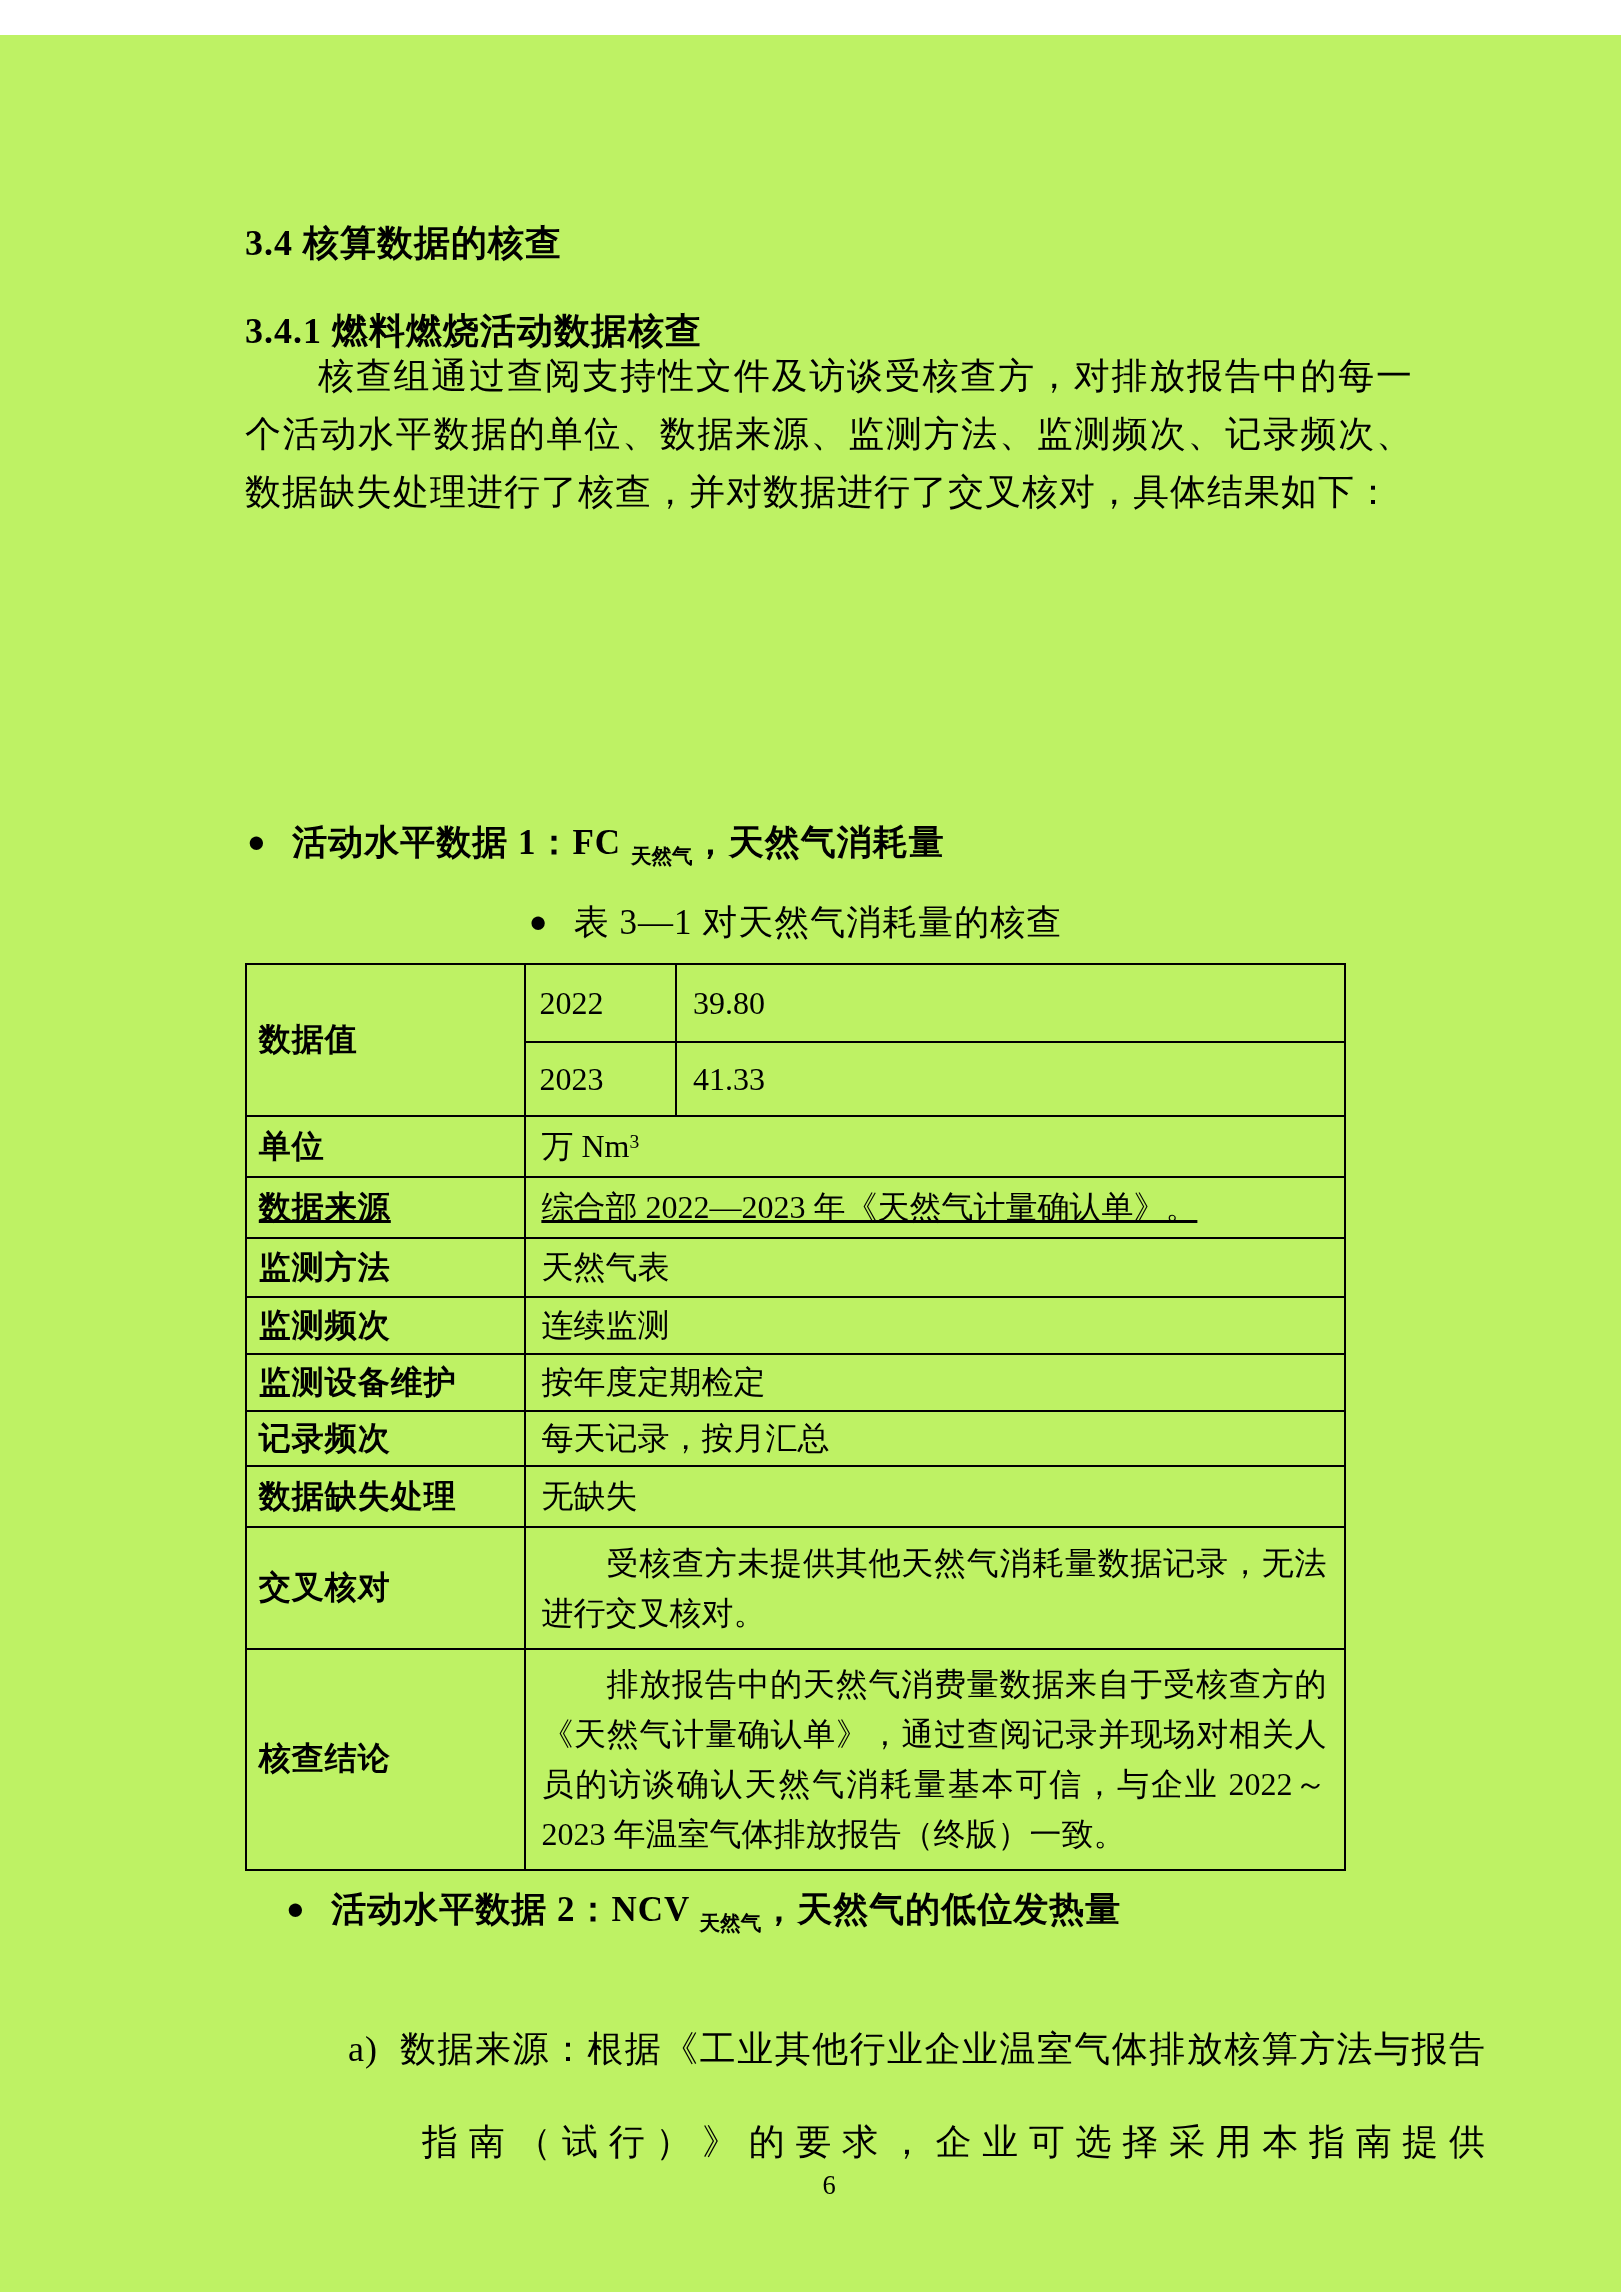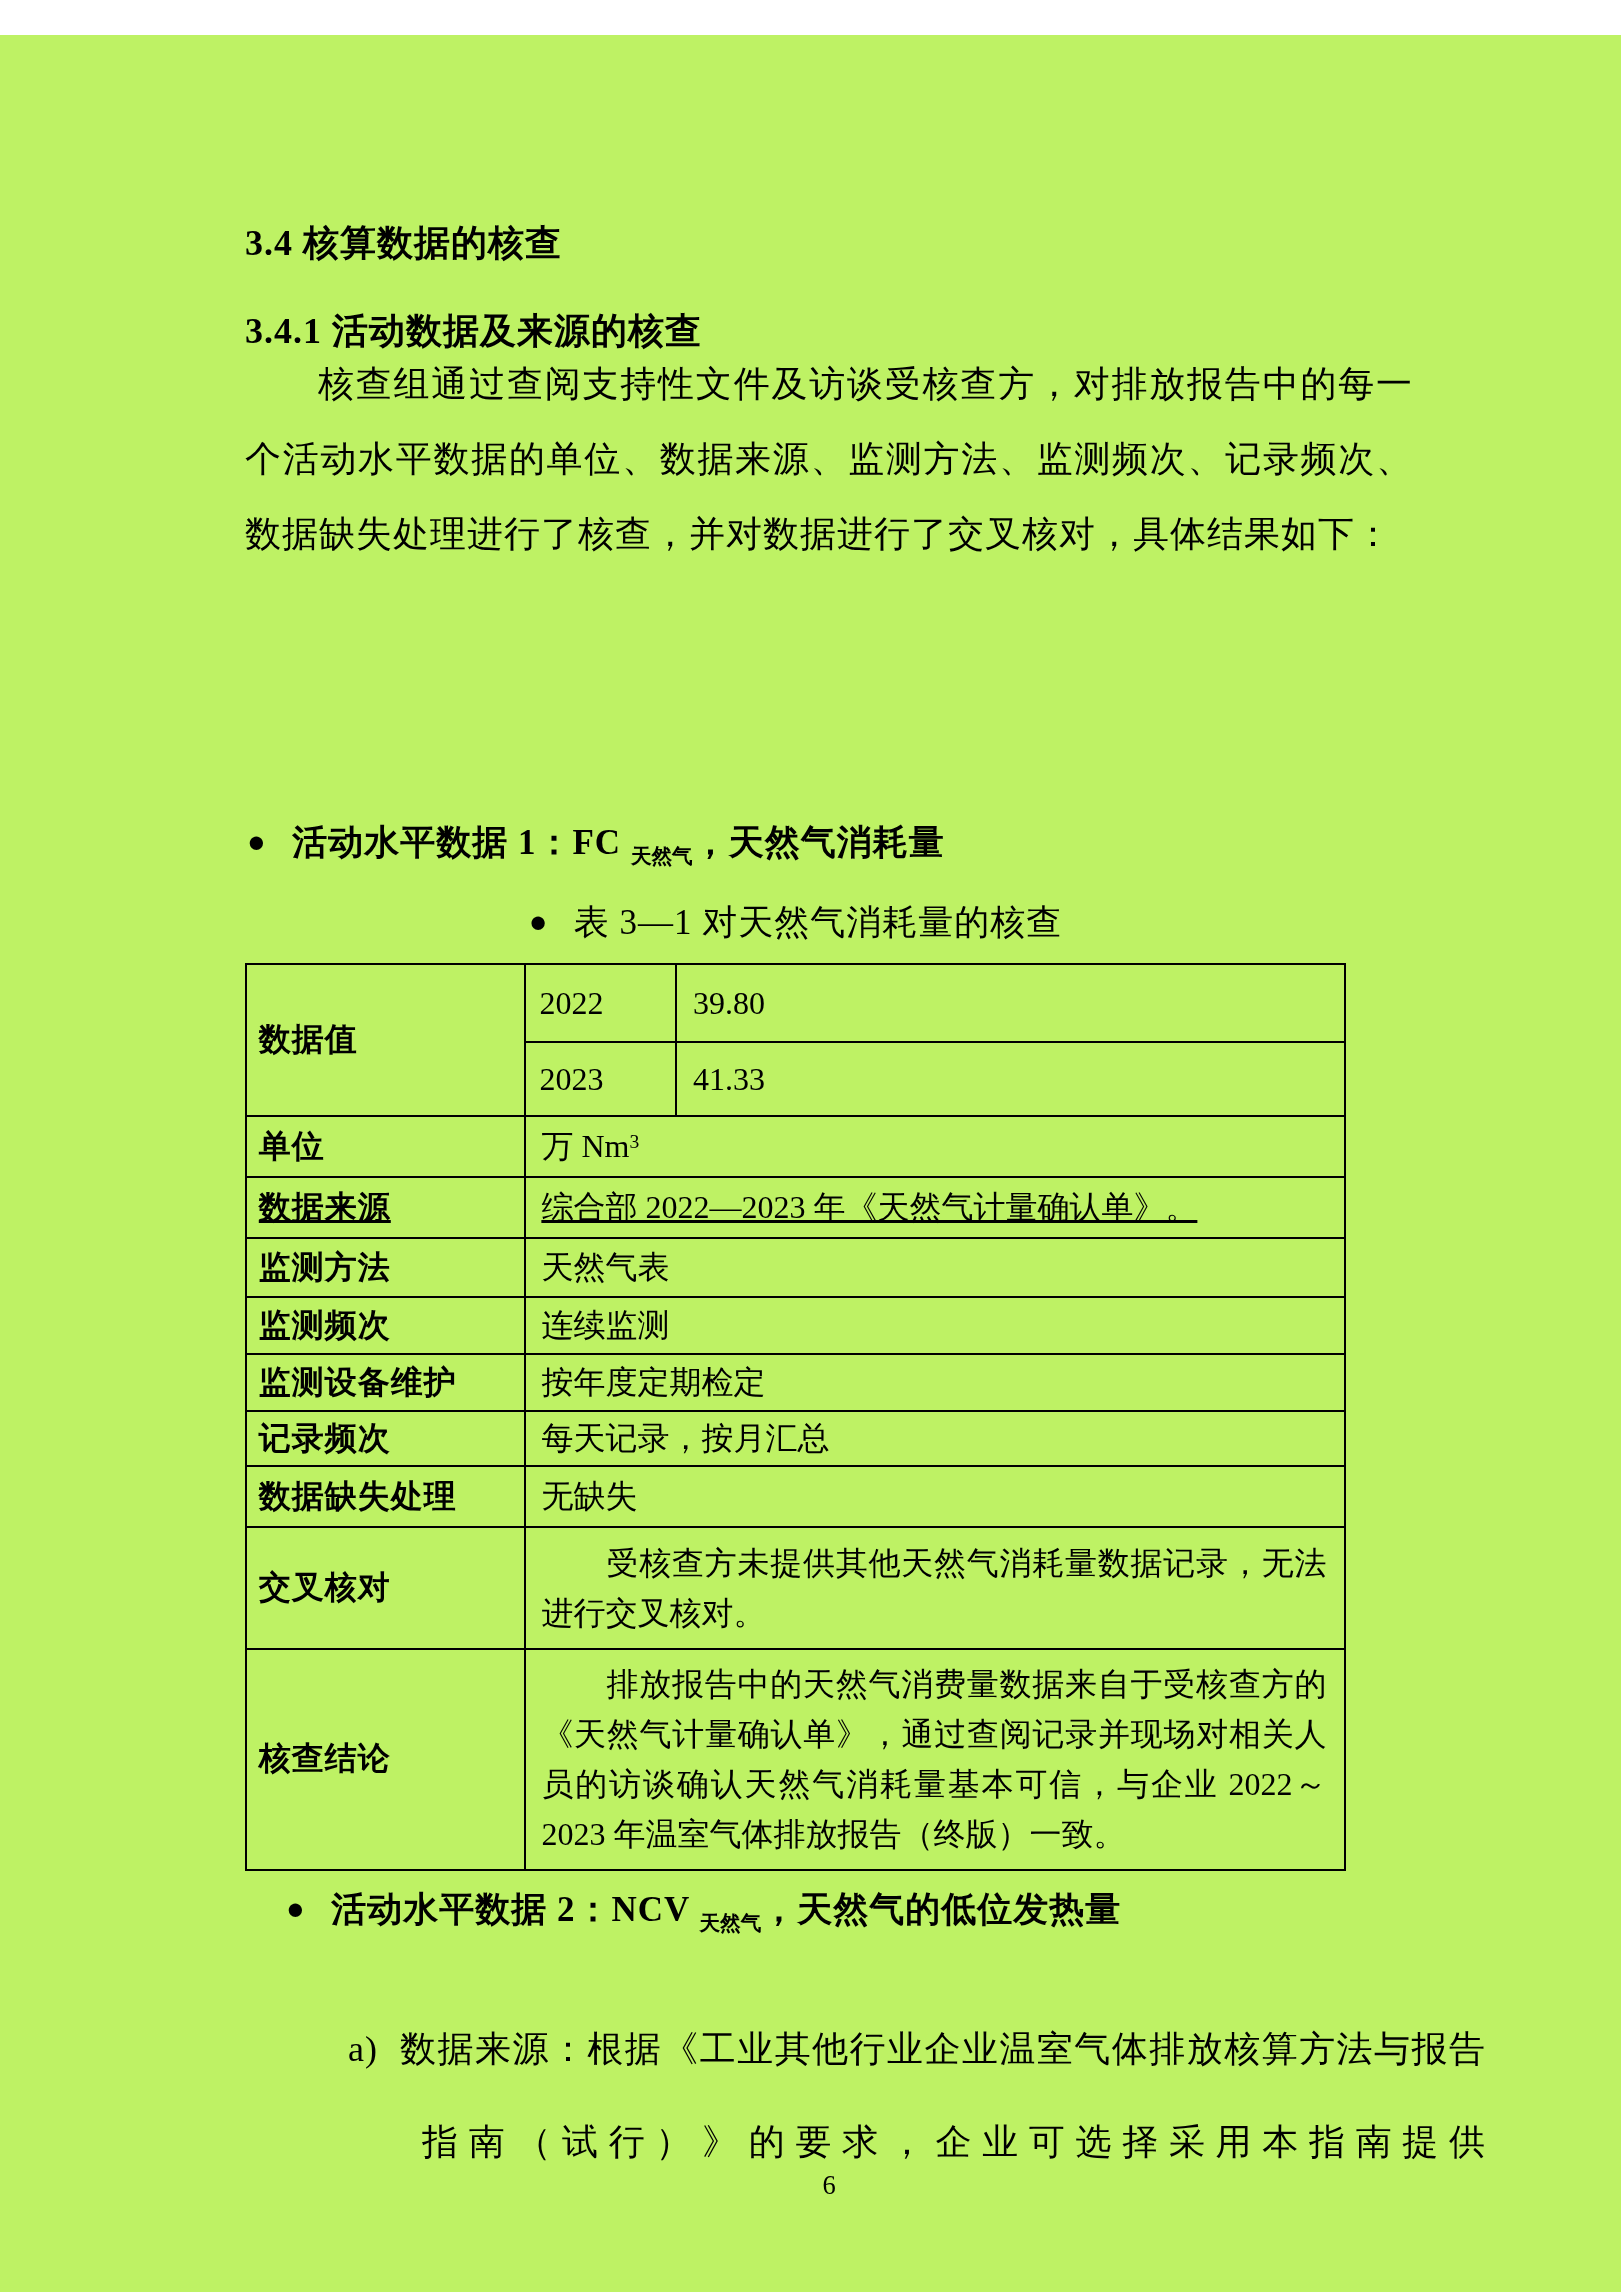--- a/index.html
+++ b/index.html
@@ -10,21 +10,21 @@
     color:#000;
     font-family:"Liberation Serif","DejaVu Serif",serif;
     overflow:hidden;
     margin-top:35px;
   }
   .abs { position:absolute; }
   .h1 { left:245px; top:184px; font-size:36px; font-weight:bold; letter-spacing:1px; }
   .h2 { left:245px; top:272px; font-size:36px; font-weight:bold; letter-spacing:1px; }
   .intro {
     left:245px; top:312px; width:1168px;
-    font-size:36px; line-height:75px;
+    font-size:36px; line-height:58px;
     text-indent:73px; text-align:justify;
     letter-spacing:1px;
   }
   .h3 { left:245px; top:678px; font-size:36px; font-weight:bold; letter-spacing:1px; }
   .bullet-line { font-size:35px; font-weight:bold; letter-spacing:1px; white-space:nowrap; }
   .bullet1 { left:247px; top:784px; }
   .bullet2 { left:286px; top:1851px; }
   .dot { display:inline-block; font-size:31px; margin-right:25.5px; transform:translateY(-2px); }
   .subsc { font-size:20.6px; vertical-align:-8.8px; letter-spacing:0; }
   .caption {
@@ -58,21 +58,21 @@
     left:245px; top:2135px; width:1168px;
     text-align:center; font-size:26.5px;
   }
 </style>
 </head>
 <body>
 
 <div class="page">
 
   <div class="abs h1">3.4  核算数据的核查</div>
-  <div class="abs h2">3.4.1  活动数据及来源的核查</div>
+  <div class="abs h2">3.4.1  燃料燃烧活动数据核查</div>
 
   <div class="abs intro">核查组通过查阅支持性文件及访谈受核查方，对排放报告中的每一个活动水平数据的单位、数据来源、监测方法、监测频次、记录频次、数据缺失处理进行了核查，并对数据进行了交叉核对，具体结果如下：</div>
 
 
   <div class="abs bullet-line bullet1">
     <span class="dot">●</span><span>活动水平数据 1：FC </span><span class="subsc">天然气</span><span>，天然气消耗量</span>
   </div>
 
   <div class="abs caption">
     <span class="dot">●</span><span>表 3—1 对天然气消耗量的核查</span>

